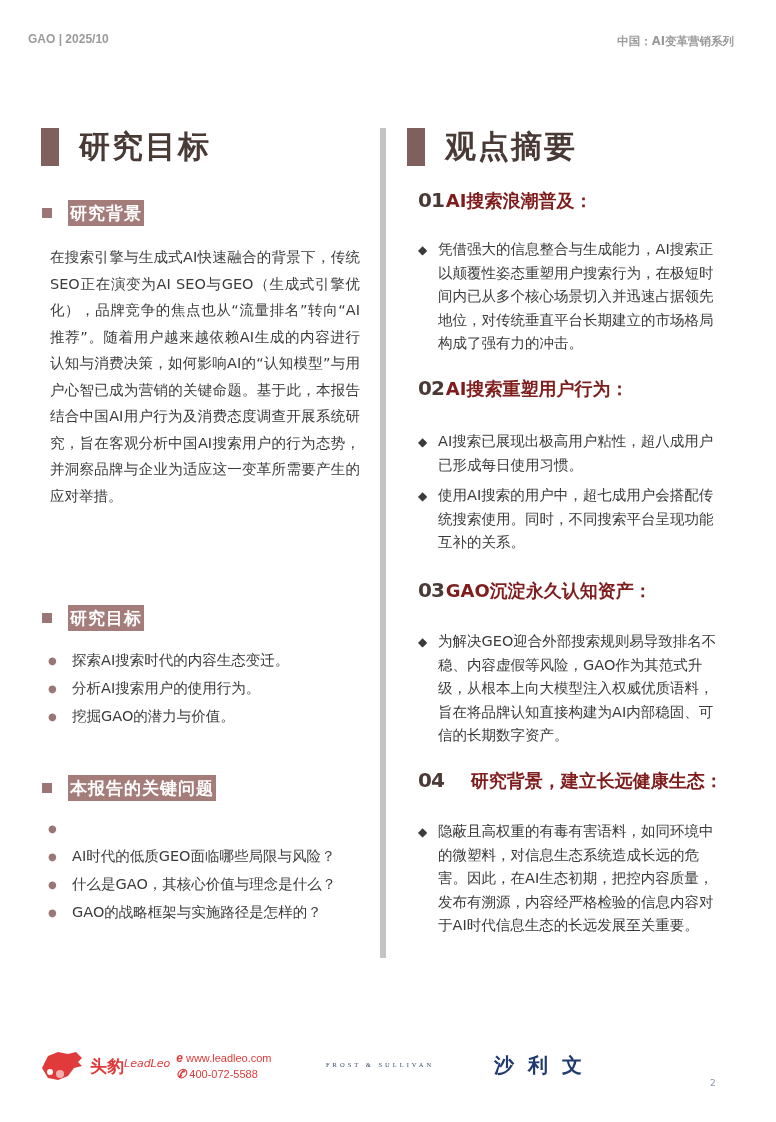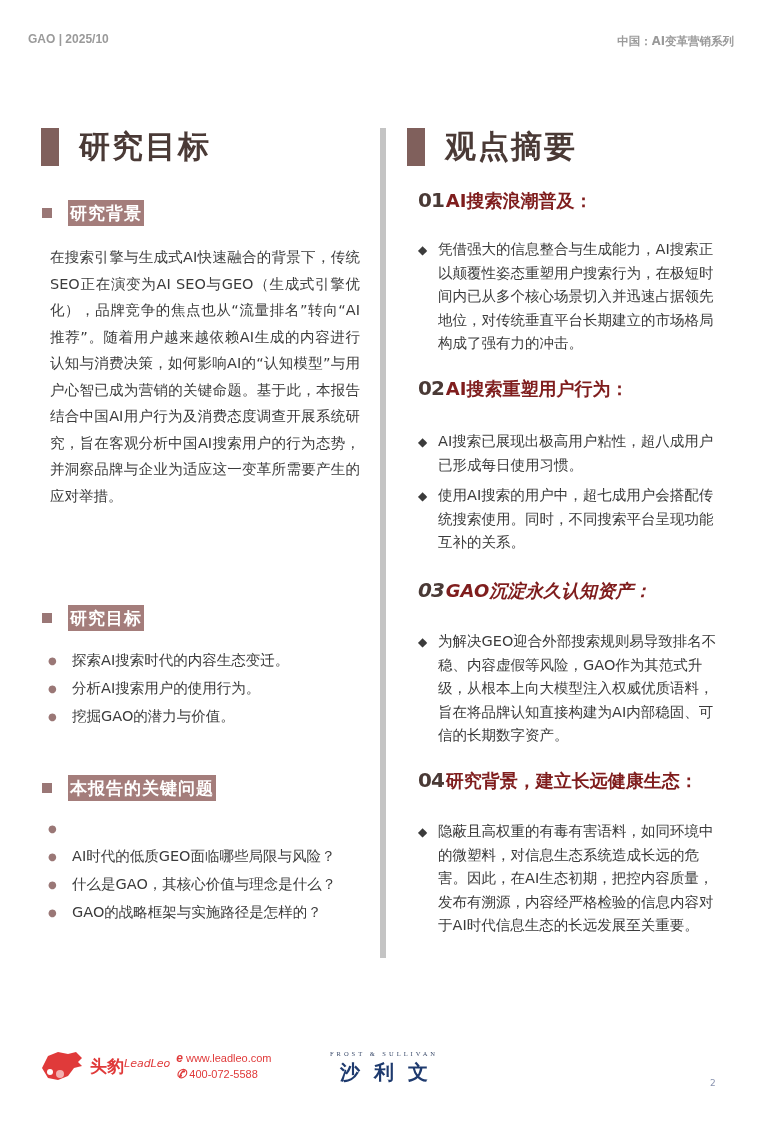--- a/index.html
+++ b/index.html
@@ -37,21 +37,21 @@
   .footer-lead { position: absolute; left: 38px; top: 1048px; display: flex; align-items: center; }
   .leo { width: 48px; height: 36px; position: relative; }
   .leo svg { width: 48px; height: 36px; }
   .brand { display: flex; margin-left: 4px; }
   .brand .cn { font-size: 17px; font-weight: bold; color: #e03a3a; line-height: 18px; }
   .brand .en { font-size: 11px; font-style: italic; font-weight: normal; color: #e03a3a; }
   .contact { margin-left: 6px; display: flex; flex-direction: column; font-size: 11px; color: #e03a3a; line-height: 16px; font-family: "Liberation Sans", sans-serif; }
   .contact .row { display: flex; align-items: center; }
   .contact .ic { font-weight: bold; font-style: italic; margin-right: 3px; font-size: 12px; }
 
-  .footer-fs { position: absolute; left: 326px; top: 1050px; display: flex; flex-direction: column; align-items: center; }
+  .footer-fs { position: absolute; left: 326px; top: 1050px; display: flex; flex-direction: row; align-items: center; gap: 46px; }
   .footer-fs .en { font-family: "Liberation Serif", serif; font-size: 6.5px; letter-spacing: 3px; color: #3a4a6a; }
   .footer-fs .cn { font-size: 20px; font-weight: bold; color: #1e3a6e; letter-spacing: 14px; margin-top: 2px; margin-left: 14px; }
 
   .page-num { position: absolute; left: 710px; top: 1078px; font-size: 9px; color: #8a94b0; }
 </style>
 </head>
 <body>
 
 <div class="hdr-left">GAO | 2025/10</div>
 <div class="hdr-right">中国：AI变革营销系列</div>
@@ -133,30 +133,30 @@
 </div>
 <div class="pt-item" style="top:430px;">
   <span class="diam">◆</span>
   <span class="t">AI搜索已展现出极高用户粘性，超八成用户已形成每日使用习惯。</span>
 </div>
 <div class="pt-item" style="top:484px;">
   <span class="diam">◆</span>
   <span class="t">使用AI搜索的用户中，超七成用户会搭配传统搜索使用。同时，不同搜索平台呈现功能互补的关系。</span>
 </div>
 
-<div class="pt-head" style="top:578px;font-style:italic;">
+<div class="pt-head" style="top:578px;">
   <span class="num">03</span>
   <span class="t">GAO沉淀永久认知资产：</span>
 </div>
 <div class="pt-item" style="top:630px;">
   <span class="diam">◆</span>
   <span class="t">为解决GEO迎合外部搜索规则易导致排名不稳、内容虚假等风险，GAO作为其范式升级，从根本上向大模型注入权威优质语料，旨在将品牌认知直接构建为AI内部稳固、可信的长期数字资产。</span>
 </div>
 
-<div class="pt-head" style="top:768px;">
+<div class="pt-head" style="top:768px;gap:25px;">
   <span class="num">04</span>
   <span class="t">研究背景，建立长远健康生态：</span>
 </div>
 <div class="pt-item" style="top:820px;">
   <span class="diam">◆</span>
   <span class="t">隐蔽且高权重的有毒有害语料，如同环境中的微塑料，对信息生态系统造成长远的危害。因此，在AI生态初期，把控内容质量，发布有溯源，内容经严格检验的信息内容对于AI时代信息生态的长远发展至关重要。</span>
 </div>
 
 <div class="footer-lead">
   <div class="leo">

